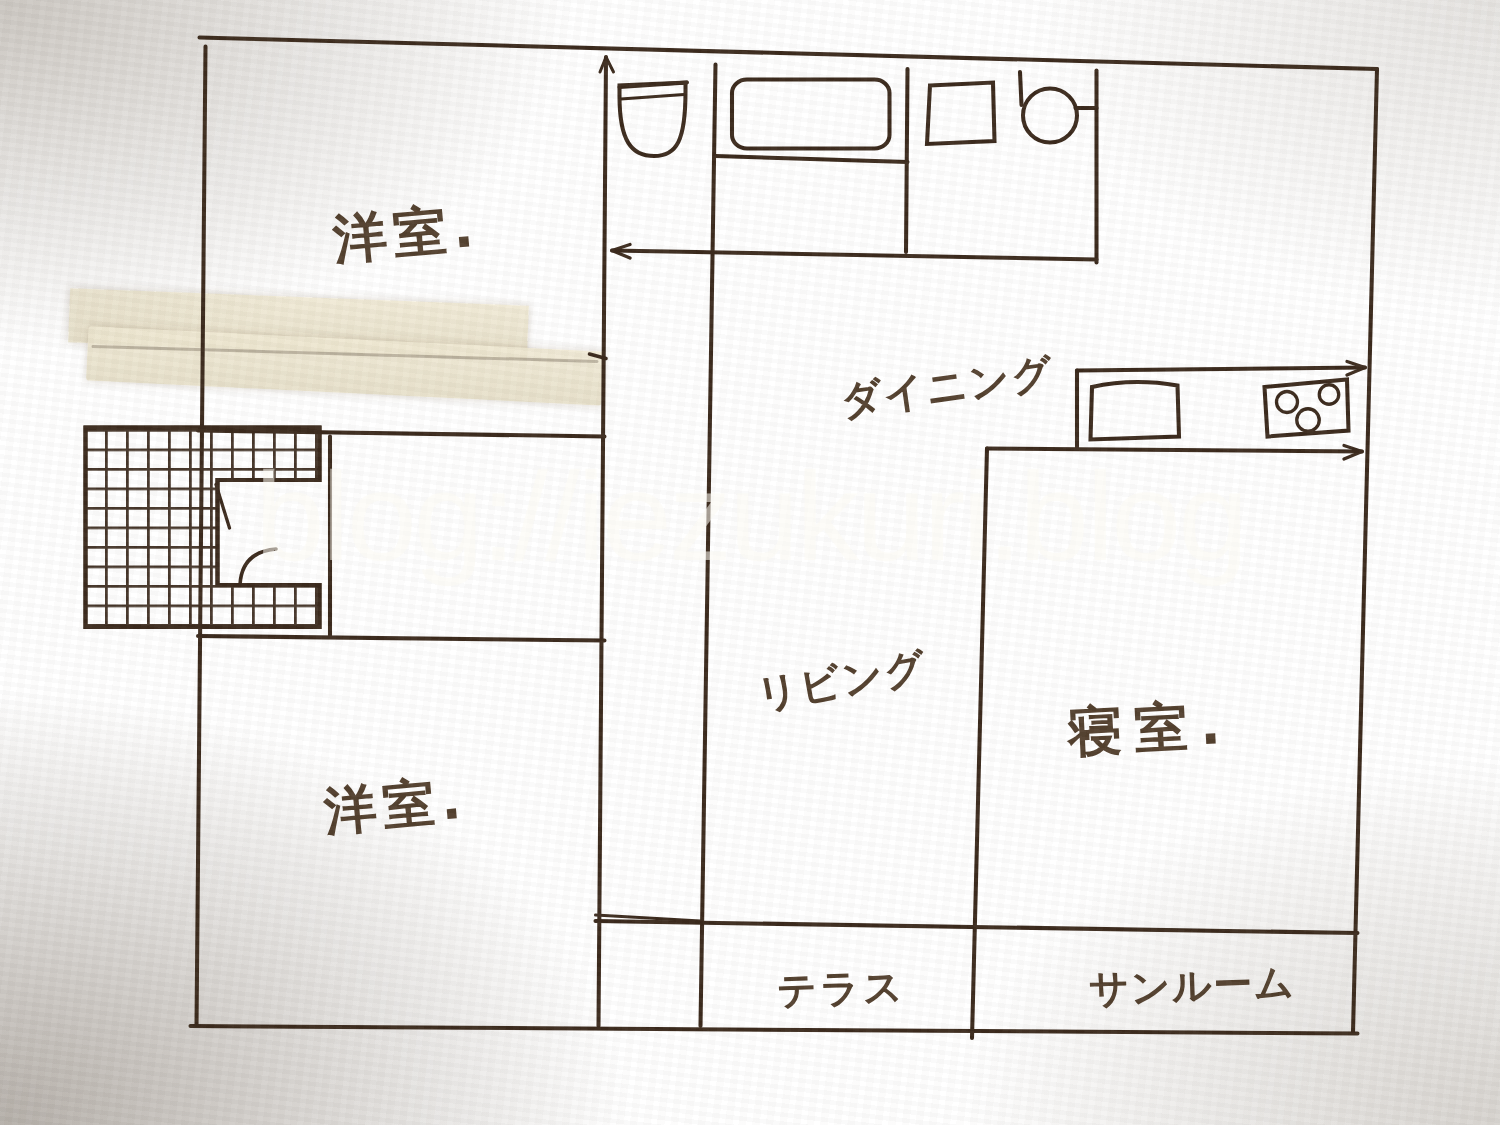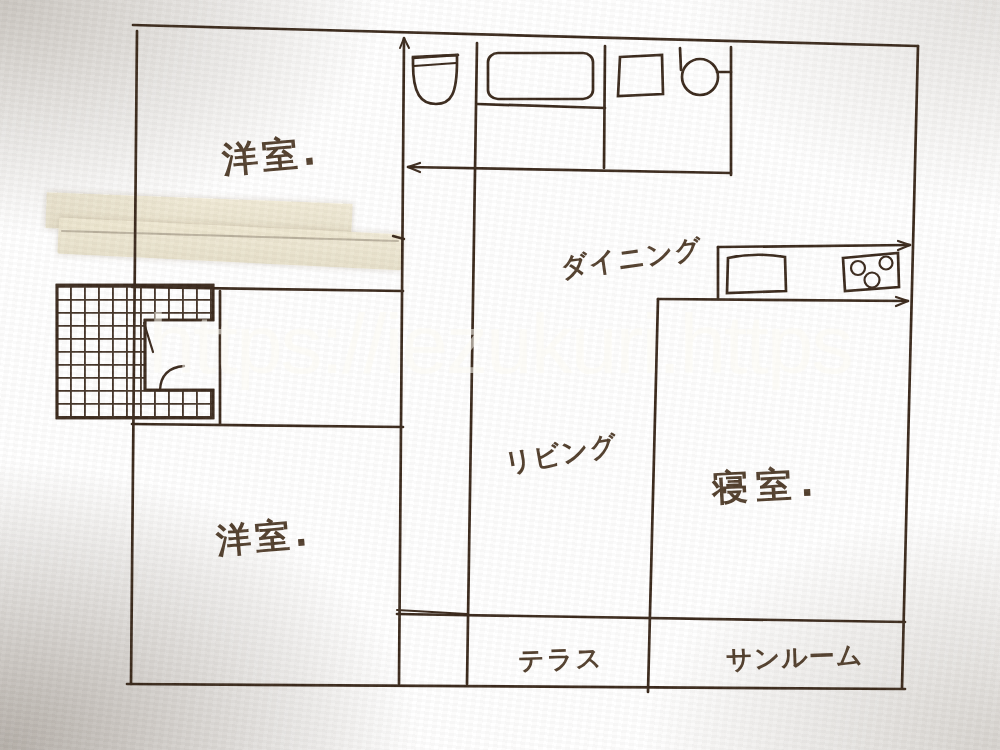--- a/index.html
+++ b/index.html
@@ -137,14 +137,14 @@
   <div class="room-label lbl-yoshitsu-upper">洋室.</div>
   <div class="room-label lbl-yoshitsu-lower">洋室.</div>
   <div class="room-label lbl-dining">ダイニング</div>
   <div class="room-label lbl-living">リビング</div>
   <div class="room-label lbl-bedroom">寝室.</div>
   <div class="room-label lbl-terrace">テラス</div>
   <div class="room-label lbl-sunroom">サンルーム</div>
 
   <div class="vignette"></div>
 
-  <div class="watermark">https://iezukuri.https</div>
+  <div class="watermark">blog://iezukuri.blog</div>
 </div>
 
 </body></html>

